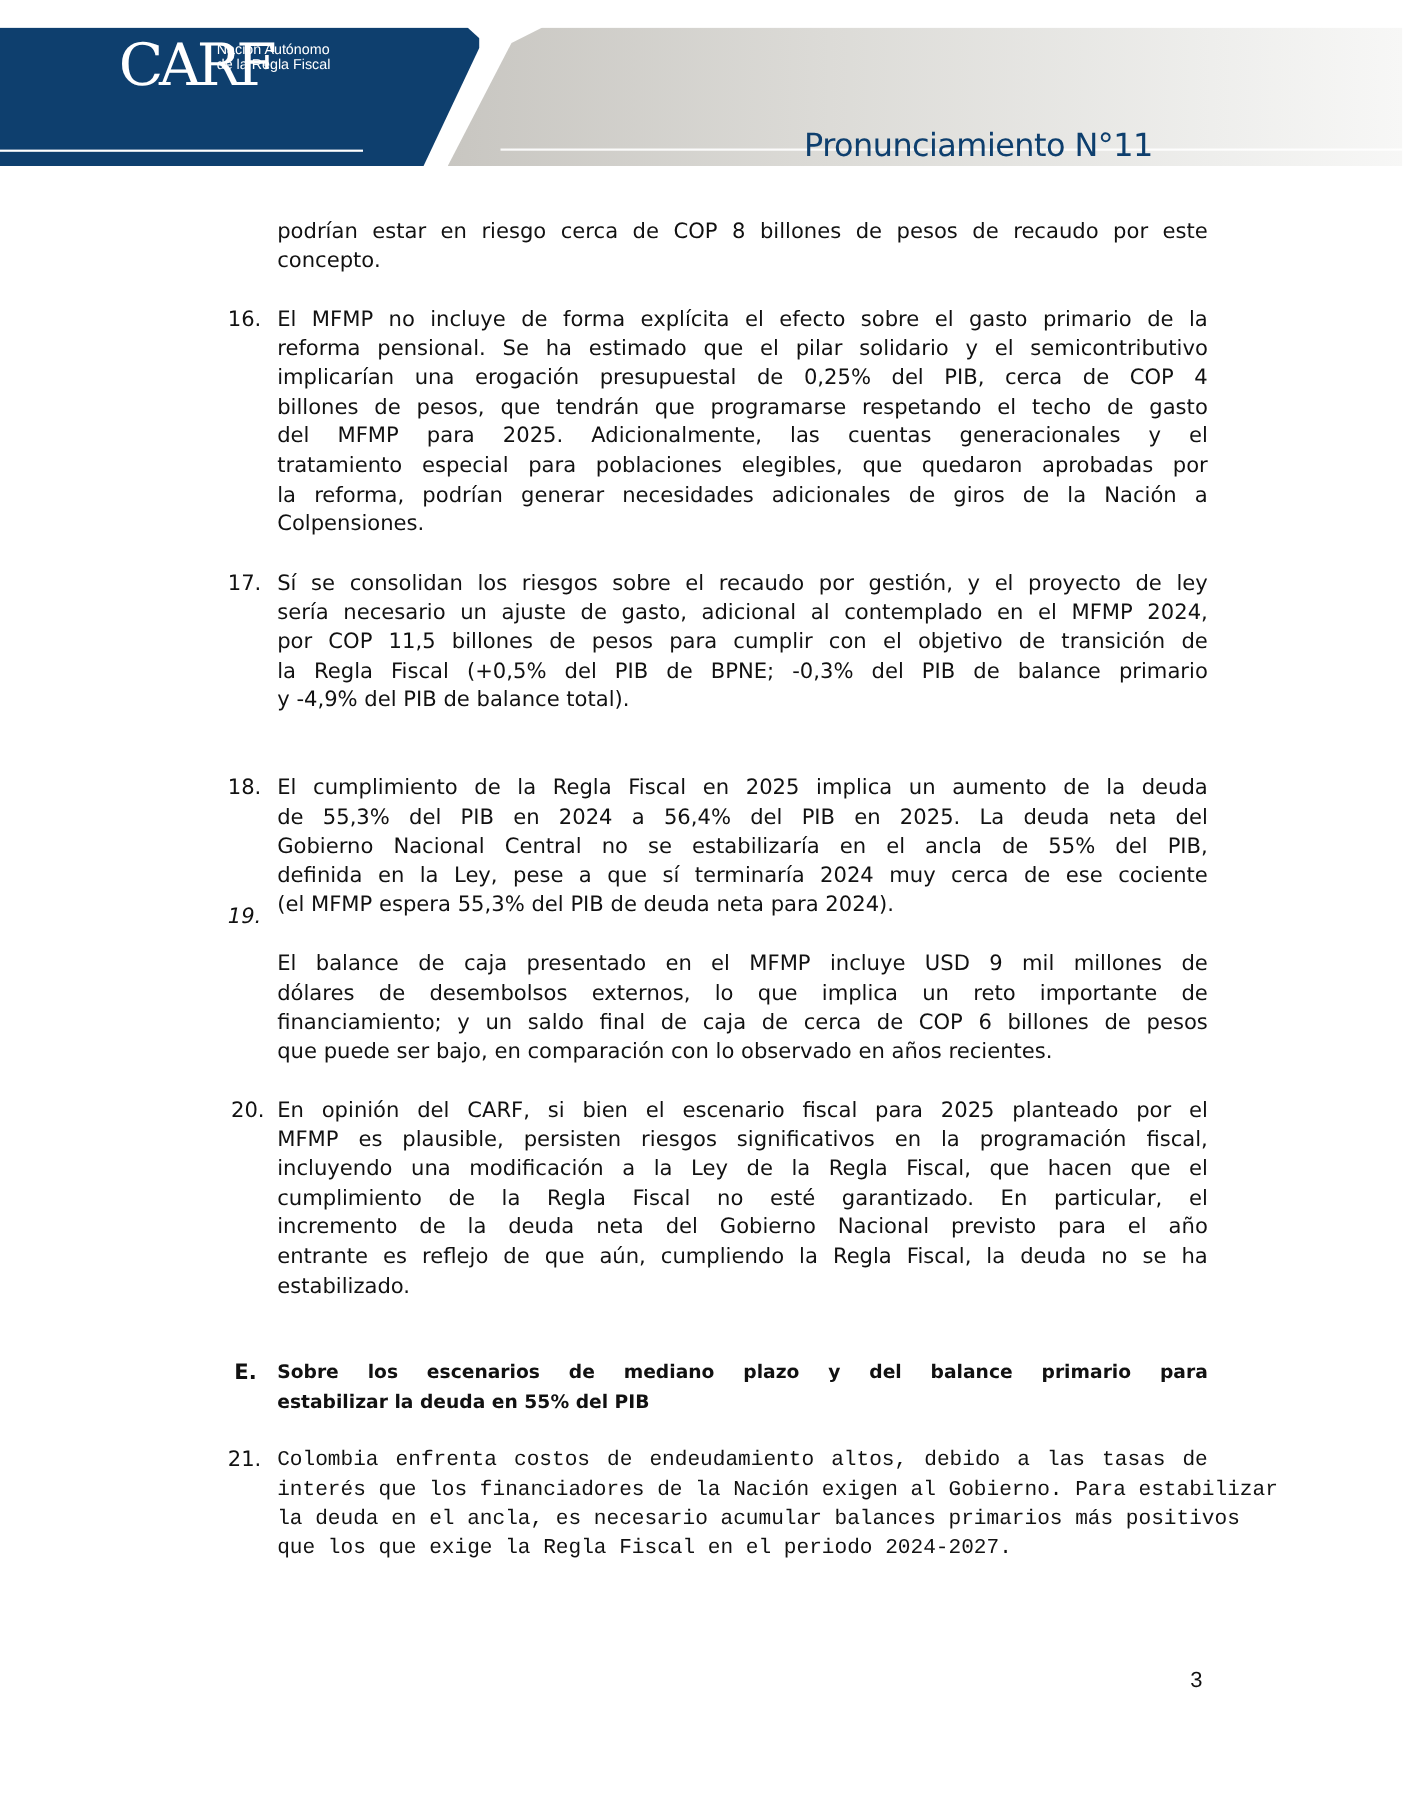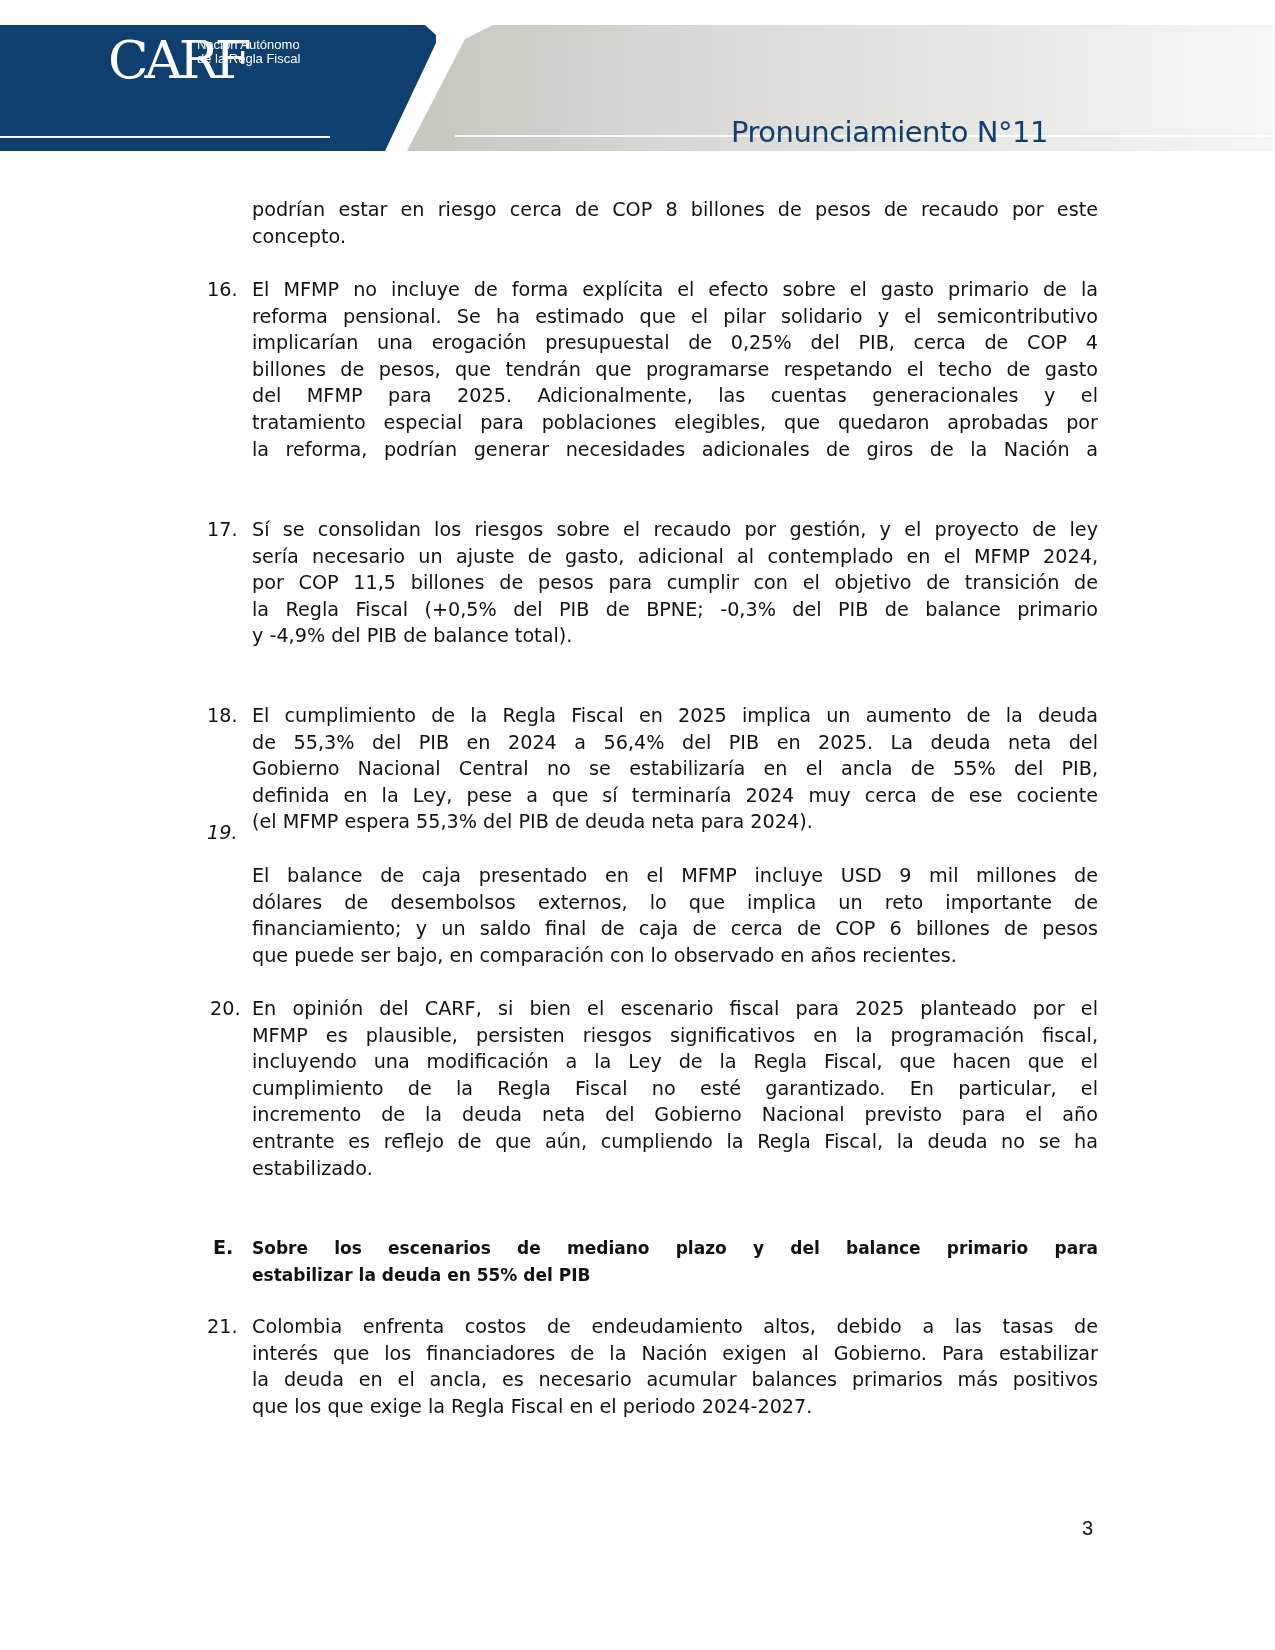--- a/index.html
+++ b/index.html
@@ -59,20 +59,21 @@
 
   <div class="num" style="left:207px; top:277px;">16.</div>
   <div class="para" style="top:277px;">
     <span class="line">El MFMP no incluye de forma explícita el efecto sobre el gasto primario de la</span>
     <span class="line">reforma pensional. Se ha estimado que el pilar solidario y el semicontributivo</span>
     <span class="line">implicarían una erogación presupuestal de 0,25% del PIB, cerca de COP 4</span>
     <span class="line">billones de pesos, que tendrán que programarse respetando el techo de gasto</span>
     <span class="line">del MFMP para 2025. Adicionalmente, las cuentas generacionales y el</span>
     <span class="line">tratamiento especial para poblaciones elegibles, que quedaron aprobadas por</span>
     <span class="line">la reforma, podrían generar necesidades adicionales de giros de la Nación a</span>
+    <span class="line last">Colpensiones.</span>
   </div>
 
   <div class="num" style="left:207px; top:517px;">17.</div>
   <div class="para" style="top:517px;">
     <span class="line">Sí se consolidan los riesgos sobre el recaudo por gestión, y el proyecto de ley</span>
     <span class="line">sería necesario un ajuste de gasto, adicional al contemplado en el MFMP 2024,</span>
     <span class="line">por COP 11,5 billones de pesos para cumplir con el objetivo de transición de</span>
     <span class="line">la Regla Fiscal (+0,5% del PIB de BPNE; -0,3% del PIB de balance primario</span>
     <span class="line last">y -4,9% del PIB de balance total).</span>
   </div>
@@ -105,21 +106,21 @@
     <span class="line last">estabilizado.</span>
   </div>
 
   <div class="heading-letter" style="top:1235px;">E.</div>
   <div class="heading" style="top:1235px;">
     <span class="line" style="display:block; text-align:justify; text-align-last:justify; white-space:nowrap;">Sobre los escenarios de mediano plazo y del balance primario para</span>
     <span class="line" style="display:block; white-space:nowrap;">estabilizar la deuda en 55% del PIB</span>
   </div>
 
   <div class="num" style="left:207px; top:1314px;">21.</div>
-  <div class="para" style="top:1314px;">
+  <div class="para" style="top:1314px;font-family:Liberation Mono, monospace;">
     <span class="line">Colombia enfrenta costos de endeudamiento altos, debido a las tasas de</span>
     <span class="line">interés que los financiadores de la Nación exigen al Gobierno. Para estabilizar</span>
     <span class="line">la deuda en el ancla, es necesario acumular balances primarios más positivos</span>
     <span class="line last">que los que exige la Regla Fiscal en el periodo 2024-2027.</span>
   </div>
 </div>
 
 <div class="page-num">3</div>
 
 </body></html>

